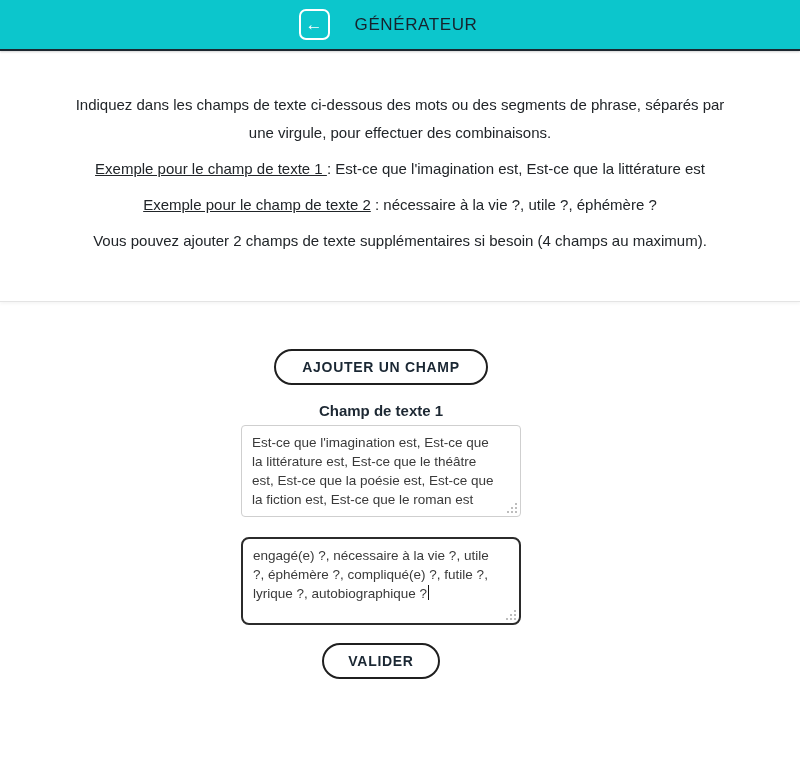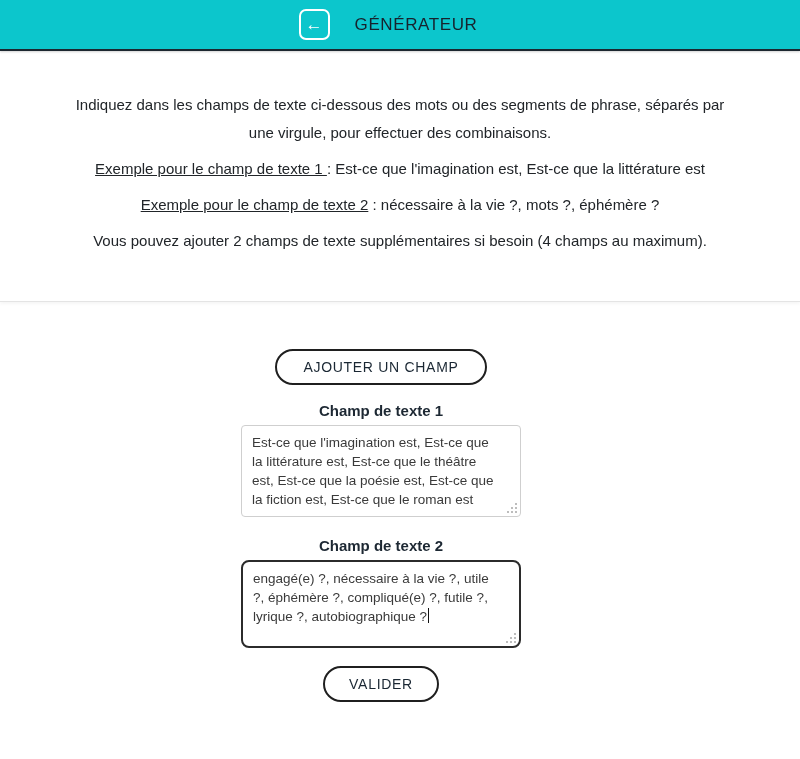--- a/index.html
+++ b/index.html
@@ -56,21 +56,21 @@
     width: 762px;            
     padding-top: 47px;
     text-align: center;
   }
   .pill-btn {
     background: #ffffff;
     border: 2px solid #1f1f1f;
     border-radius: 20px;
     padding: 8px 26px;
     font-family: inherit;
-    font-size: 14px; font-weight: 400;
+    font-size: 14px; font-weight: 700;
     letter-spacing: 0.7px;
     color: #1a2733;
     cursor: pointer;
   }
   .field { margin-top: 17px; }
   .field-2 { margin-top: 20px; }
   .field-label {
     display: block;
     font-size: 15px; font-weight: 700;
     color: #1d2833;
@@ -115,21 +115,21 @@
       <button class="back-btn">
         <span class="back-arrow">←</span>
       </button>
       <h1 class="title">GÉNÉRATEUR</h1>
     </div>
   </header>
 
   <section class="intro">
     <p class="intro-p">Indiquez dans les champs de texte ci-dessous des mots ou des segments de phrase, séparés par une virgule, pour effectuer des combinaisons.</p>
     <p class="intro-p"><span class="underline">Exemple pour le champ de texte 1 </span><span>: Est-ce que l'imagination est, Est-ce que la littérature est</span></p>
-    <p class="intro-p"><span class="underline">Exemple pour le champ de texte 2</span><span> : nécessaire à la vie ?, mots ?, éphémère ?</span></p>
+    <p class="intro-p"><span class="underline">Exemple pour le champ de texte 2</span><span> : nécessaire à la vie ?, utile ?, éphémère ?</span></p>
     <p class="intro-p">Vous pouvez ajouter 2 champs de texte supplémentaires si besoin (4 champs au maximum).</p>
   </section>
 
   <section class="form-area">
 
     <button class="pill-btn">AJOUTER UN CHAMP</button>
 
     <div class="field">
       <label class="field-label">Champ de texte 1</label>
       <div class="fake-textarea">
@@ -141,21 +141,20 @@
               <rect x="8" y="4" width="2" height="2"></rect>
             <rect x="0" y="8" width="2" height="2"></rect>
               <rect x="4" y="8" width="2" height="2"></rect>
               <rect x="8" y="8" width="2" height="2"></rect>
           </g>
         </svg>
       </div>
     </div>
 
     <div class="field field-2">
-      <label class="field-label">Champ de texte 2</label>
       <div class="fake-textarea focused">
         <span class="ta-text">engagé(e) ?, nécessaire à la vie ?, utile ?, éphémère ?, compliqué(e) ?, futile ?, lyrique ?, autobiographique ?</span><span class="caret"></span>
         <svg class="resize-handle" width="10" height="10" viewBox="0 0 10 10" aria-hidden="true">
           <g fill="#bdbdbd">
             <rect x="8" y="0" width="2" height="2"></rect>
             <rect x="4" y="4" width="2" height="2"></rect>
               <rect x="8" y="4" width="2" height="2"></rect>
             <rect x="0" y="8" width="2" height="2"></rect>
               <rect x="4" y="8" width="2" height="2"></rect>
               <rect x="8" y="8" width="2" height="2"></rect>

